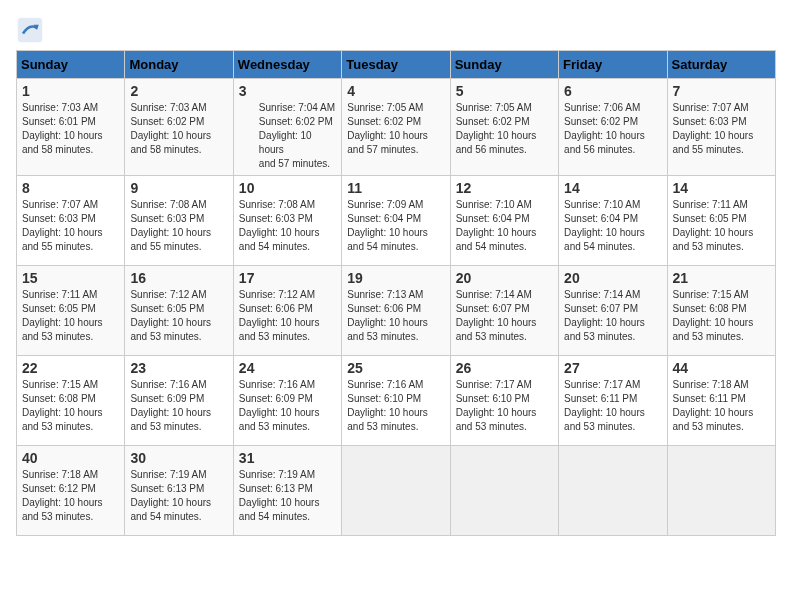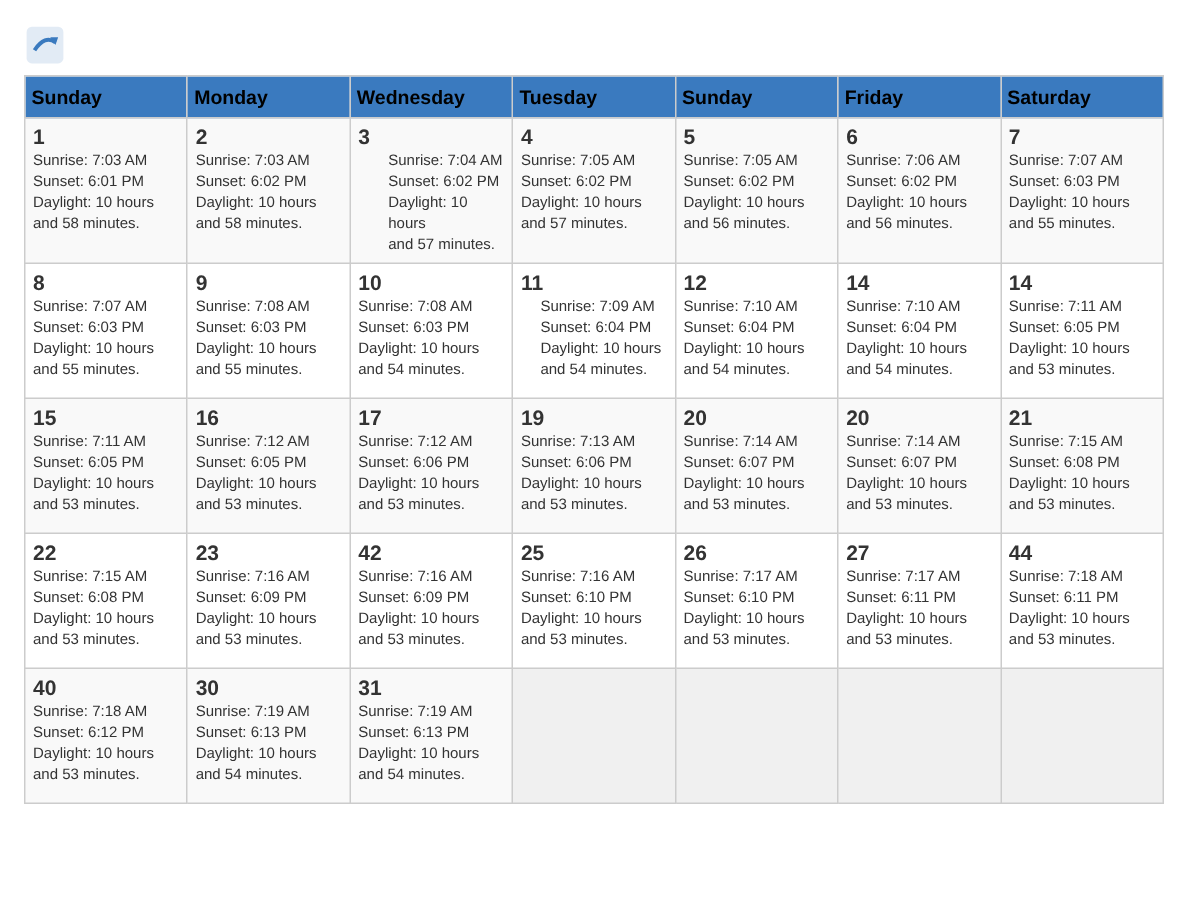--- a/index.html
+++ b/index.html
@@ -192,21 +192,21 @@
         </td>
         <td>
           <span class="day-num">10</span>
           <div class="day-info" style="white-space: pre-line;">Sunrise: 7:08 AM
 Sunset: 6:03 PM
 Daylight: 10 hours
 and 54 minutes.</div>
         </td>
         <td>
           <span class="day-num">11</span>
-          <div class="day-info" style="white-space: pre-line; margin-left: 13px;">Sunrise: 7:09 AM
+          <div class="day-info" style="white-space: pre-line;">Sunrise: 7:09 AM
 Sunset: 6:04 PM
 Daylight: 10 hours
 and 54 minutes.</div>
         </td>
         <td>
           <span class="day-num">12</span>
           <div class="day-info" style="white-space: pre-line;">Sunrise: 7:10 AM
 Sunset: 6:04 PM
 Daylight: 10 hours
 and 54 minutes.</div>
@@ -286,21 +286,21 @@
 and 53 minutes.</div>
         </td>
         <td>
           <span class="day-num">23</span>
           <div class="day-info" style="white-space: pre-line;">Sunrise: 7:16 AM
 Sunset: 6:09 PM
 Daylight: 10 hours
 and 53 minutes.</div>
         </td>
         <td>
-          <span class="day-num">42</span>
+          <span class="day-num">24</span>
           <div class="day-info" style="white-space: pre-line;">Sunrise: 7:16 AM
 Sunset: 6:09 PM
 Daylight: 10 hours
 and 53 minutes.</div>
         </td>
         <td>
           <span class="day-num">25</span>
           <div class="day-info" style="white-space: pre-line;">Sunrise: 7:16 AM
 Sunset: 6:10 PM
 Daylight: 10 hours

